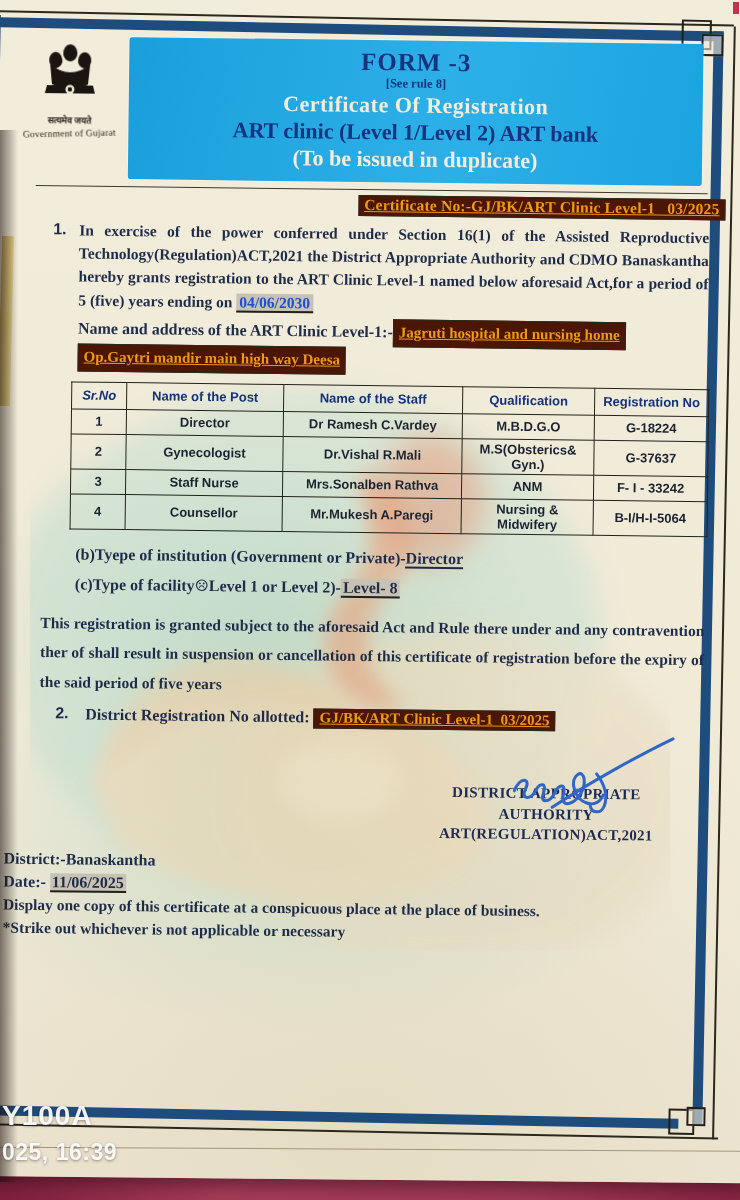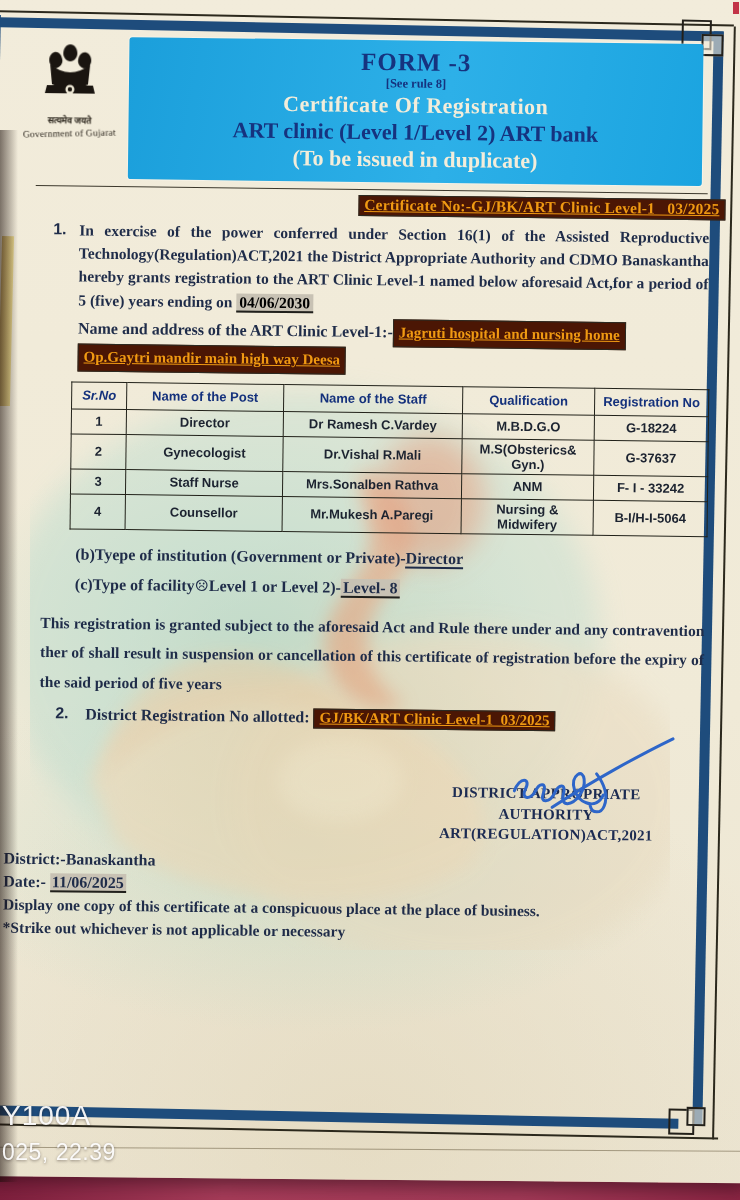--- a/index.html
+++ b/index.html
@@ -62,21 +62,21 @@
   .rule-line{margin:7px 30px 0 38px;border-top:1.6px solid #3c382c;}
   .cert-line{text-align:right;margin:5px 12px 0 0;}
   .badge{display:inline-block;background:#4b1604;color:#f09a12;font-weight:700;
     padding:0 5px 1px;white-space:pre;text-decoration:underline;
     border:1.5px solid #2a2a22;font-size:15px;}
   .cert-line .badge{font-size:15.5px;letter-spacing:.2px;}
   .clause1{position:relative;margin:6px 28px 0 82px;text-align:justify;
     font-weight:700;font-size:15.5px;line-height:23.2px;color:#1f2c49;}
   .cl-num{position:absolute;left:-26px;top:-1px;font-family:"Liberation Sans",sans-serif;
     font-weight:700;font-size:16px;color:#1f2c49;}
-  .hl-date{background:#c8c2b4;color:#000000;font-weight:700;padding:0 3px;
+  .hl-date{background:#c8c2b4;color:#1d4ed8;font-weight:700;padding:0 3px;
     border-bottom:2.2px solid #20201c;white-space:pre;}
   .clinic-lines{margin:4px 20px 0 82px;font-weight:700;font-size:16px;line-height:25px;color:#1f2c49;}
   table.staff{border-collapse:collapse;margin:10px 0 0 76px;
     font-family:"Liberation Sans","DejaVu Sans",sans-serif;}
   table.staff th,table.staff td{border:1.4px solid #22221a;text-align:center;
     vertical-align:middle;padding:2px 3px;background:transparent;}
   table.staff th{color:#14317c;font-size:13px;font-weight:700;height:22px;}
   table.staff td{color:#1c2330;font-size:13px;font-weight:700;height:20px;}
   .bc-line{margin:0 0 0 82px;font-weight:700;font-size:16px;color:#1f2c49;}
   .bc-b{margin-top:16px;}
@@ -94,21 +94,21 @@
   .f-district{font-size:16px;line-height:23px;}
   .f-date{font-size:16px;line-height:23px;}
   .f-note{font-size:15.5px;line-height:23.5px;}
   
   .edge-shadow{position:absolute;left:0;top:130px;bottom:18px;width:18px;
     background:linear-gradient(90deg,rgba(25,12,8,.55),rgba(25,12,8,0));}
   .yellow-sliver{position:absolute;left:0;top:236px;width:12px;height:170px;
     background:linear-gradient(90deg,#c3a04a,#e7d37c);opacity:.8;transform:rotate(1.4deg);}
   .red-dot{position:absolute;right:1px;top:2px;width:6px;height:12px;background:#c23447;}
   .camera-wm{position:absolute;left:2px;top:1102px;color:rgba(255,255,255,.93);
-    font-family:"Liberation Sans","DejaVu Sans",sans-serif;font-weight:400;
+    font-family:"Liberation Sans","DejaVu Sans",sans-serif;font-weight:700;
     text-shadow:0 1px 3px rgba(30,20,20,.45);letter-spacing:1px;line-height:1;}
   .cw-1{font-size:28px;}
   .cw-2{font-size:23px;margin-top:11px;letter-spacing:.5px;}
 </style>
 </head>
 <body>
 
 <div class="photo">
 
   <div class="paper">
@@ -273,16 +273,16 @@
     </div>
 
   </div>
 
   <div class="yellow-sliver"></div>
   <div class="edge-shadow"></div>
   <div class="red-dot"></div>
 
   <div class="camera-wm">
     <div class="cw-1">Y100A</div>
-    <div class="cw-2">025, 22:39</div>
+    <div class="cw-2">025, 16:39</div>
   </div>
 
 </div>
 
 </body></html>

